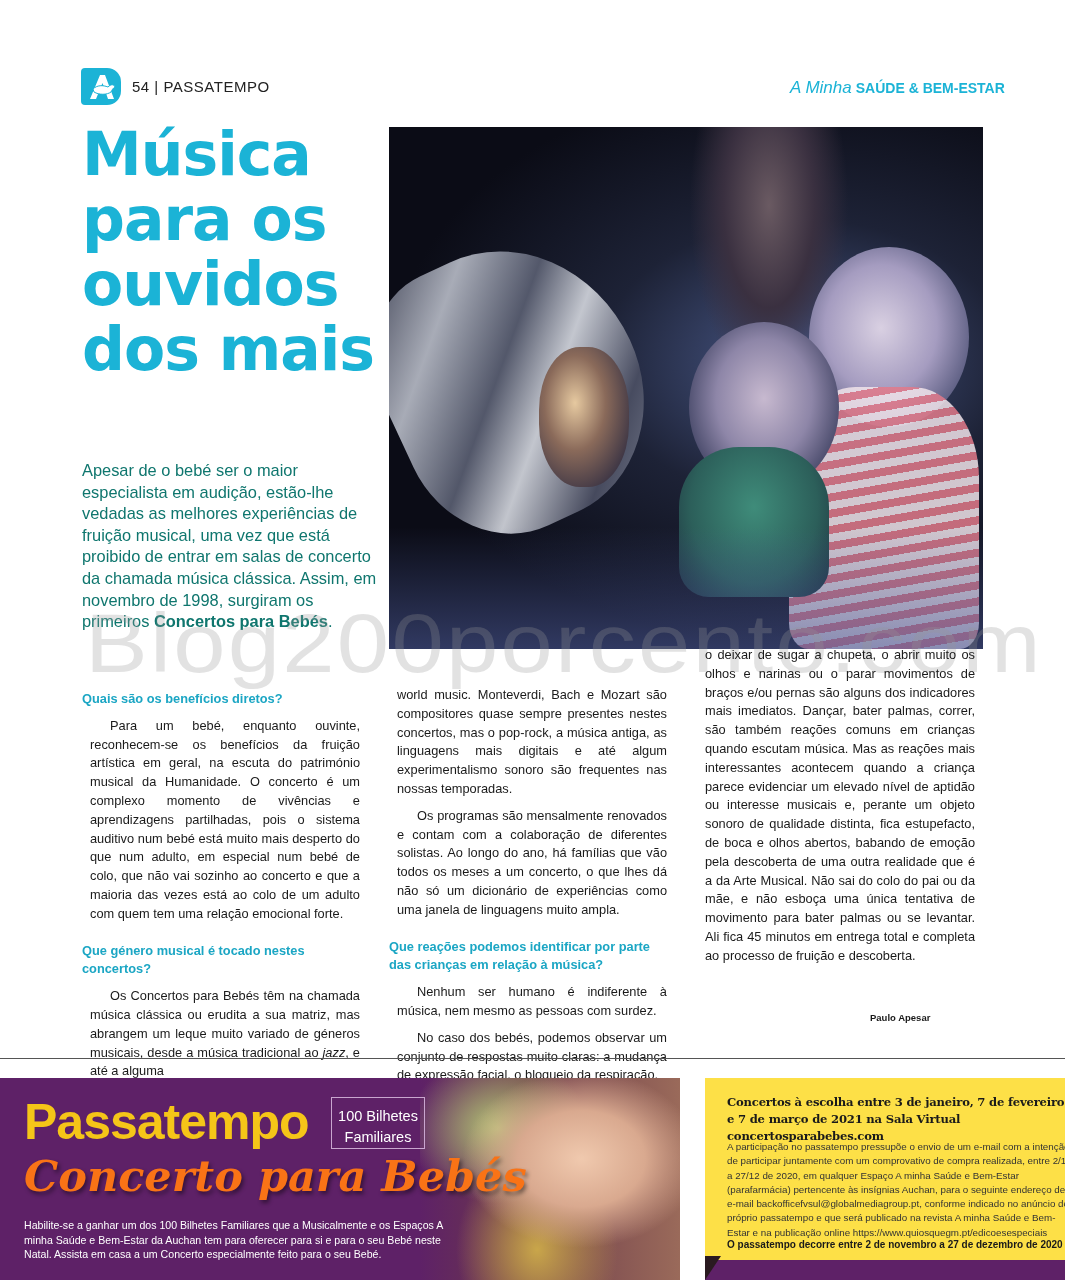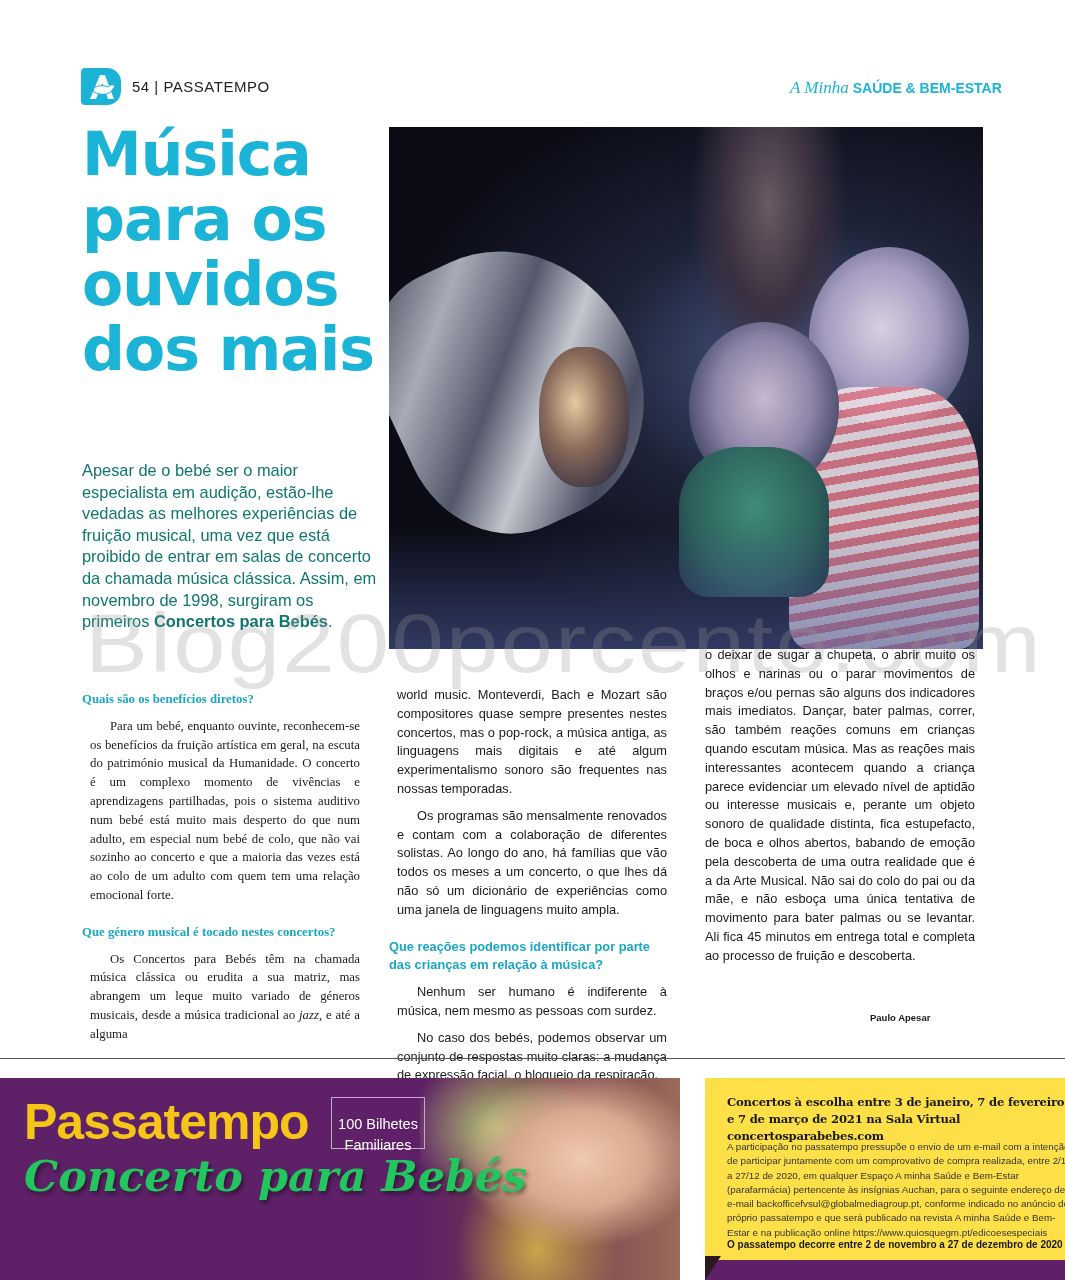--- a/index.html
+++ b/index.html
@@ -3,21 +3,21 @@
 <meta charset="utf-8">
 <style>
   html,body{margin:0;padding:0;background:#fff;}
   body{width:1065px;height:1280px;position:relative;overflow:hidden;font-family:"DejaVu Sans",sans-serif;color:#1a1a1a;}
   .abs{position:absolute;}
   
   .logo{left:81px;top:68px;width:40px;height:37px;background:#1bb3d6;border-radius:4px 14px 14px 4px;overflow:hidden;}
   .logo svg{display:block}
   .section-label{left:132px;top:78px;font-family:"Liberation Sans",sans-serif;font-size:15px;letter-spacing:.5px;color:#222;}
   .brand{left:790px;top:78px;font-size:14px;white-space:nowrap;}
-  .brand .script{font-family:Liberation Serif, serif;font-style:italic;color:#1bb3d6;font-size:17px;margin-right:4px;}
+  .brand .script{font-family:Liberation Sans, sans-serif;font-style:italic;color:#1bb3d6;font-size:17px;margin-right:4px;}
   .brand .caps{font-family:"Liberation Sans",sans-serif;font-weight:bold;color:#1bb3d6;font-size:14px;}
   
   .title{left:82px;top:122px;width:300px;font-family:"DejaVu Sans",sans-serif;font-weight:bold;font-size:60px;line-height:65px;color:#1bb3d6;letter-spacing:-1px;}
   .title span{display:block;}
   
   .lead{left:82px;top:460px;width:300px;font-family:"Liberation Sans",sans-serif;font-size:16.4px;line-height:21.6px;color:#0f766e;}
   .lead b{font-weight:bold;}
   
   .photo{left:389px;top:127px;width:594px;height:522px;background:radial-gradient(ellipse at 70% 45%,#4a5a8a 0%,#1d2236 35%,#0b0c16 70%);overflow:hidden;}
   .photo .sax{position:absolute;left:0;top:120px;width:250px;height:280px;background:linear-gradient(135deg,#3a3e52 0%,#b9bdc8 25%,#5a5f72 45%,#d6d9e0 60%,#4b4f63 80%,#8b90a0 100%);border-radius:40% 60% 55% 45%;transform:rotate(-25deg);opacity:.9;}
@@ -25,35 +25,35 @@
   .photo .woman{position:absolute;left:300px;top:0px;width:160px;height:260px;background:radial-gradient(ellipse at 50% 30%,#6a5a62 0%,#3a3040 40%,transparent 70%);}
   .photo .baby1{position:absolute;left:300px;top:195px;width:150px;height:170px;border-radius:50%;background:radial-gradient(ellipse at 50% 45%,#c7b9cf 0%,#8e86a8 45%,#3d4060 80%);}
   .photo .baby1body{position:absolute;left:290px;top:320px;width:150px;height:150px;border-radius:40% 40% 20% 20%;background:radial-gradient(ellipse at 50% 40%,#3f8c7a 0%,#2c5f5a 60%,#1b2a3a 100%);}
   .photo .baby2{position:absolute;left:420px;top:120px;width:160px;height:180px;border-radius:50%;background:radial-gradient(ellipse at 45% 45%,#d9d0e2 0%,#a59cc0 45%,#454a6e 85%);}
   .photo .baby2body{position:absolute;left:400px;top:260px;width:190px;height:262px;border-radius:35% 35% 10% 10%;background:repeating-linear-gradient(170deg,#e27a8a 0 8px,#f1e4ea 8px 16px);opacity:.85;}
   .photo .floor{position:absolute;left:0;top:400px;width:594px;height:122px;background:linear-gradient(180deg,rgba(60,70,120,.0),rgba(80,95,160,.55));}
   
   .watermark{left:85px;top:598px;font-family:"Liberation Sans",sans-serif;font-size:84px;line-height:90px;color:rgba(150,150,150,.28);letter-spacing:2px;white-space:nowrap;transform:scaleX(1.12);transform-origin:left top;pointer-events:none;}
   
   .col{width:286px;font-family:"Liberation Sans",sans-serif;font-size:12.8px;line-height:18.8px;color:#1a1a1a;text-align:justify;}
-  .col1{left:82px;top:690px;font-family:Liberation Serif, serif;}
+  .col1{left:82px;top:690px;}
   .col2{left:389px;top:678px;}
   .col3{left:697px;top:638px;}
   .col h3{margin:0;font-size:12.8px;line-height:18.8px;color:#1ba6c4;font-weight:bold;text-align:left;}
   .col p{margin:8px;}
   .col p.ind{text-indent:20px;}
   .col h3.gap{margin-top:18px;}
   .author{left:870px;top:1012px;font-family:"Liberation Sans",sans-serif;font-weight:bold;font-size:9.5px;color:#1a1a1a;}
   .rule{left:0;top:1058px;width:1065px;height:1px;background:#555;}
   
   .promo{left:0;top:1078px;width:680px;height:202px;background:#5e2167;overflow:hidden;}
   .promo .babyimg{position:absolute;left:420px;top:0;width:260px;height:202px;background:radial-gradient(ellipse at 62% 40%,#f0c9ae 0%,#d9a98f 28%,rgba(200,160,140,.0) 52%),radial-gradient(ellipse at 30% 25%,#b4c777 0%,rgba(180,199,119,0) 35%),radial-gradient(ellipse at 45% 85%,#c9a64a 0%,rgba(201,166,74,0) 40%),linear-gradient(90deg,#5e2167 0%,#6d3a4a 40%,#9a6a5a 100%);}
   .promo .p-title{position:absolute;left:24px;top:16px;font-family:"Liberation Sans",sans-serif;font-weight:bold;font-size:50px;line-height:56px;color:#f5c518;letter-spacing:-1px;}
-  .promo .tickets{position:absolute;left:331px;top:19px;width:94px;height:52px;border:1px solid #c9a6cf;color:#fff;font-family:"Liberation Sans",sans-serif;font-size:14.5px;line-height:21px;text-align:center;padding-top:16px;box-sizing:border-box;}
-  .promo .p-sub{position:absolute;left:24px;top:72px;font-family:"DejaVu Serif",serif;font-style:italic;font-weight:bold;font-size:43px;line-height:52px;color:#22c55e;text-shadow:2px 3px 4px rgba(0,0,0,.45);white-space:nowrap;}
+  .promo .tickets{position:absolute;left:331px;top:19px;width:94px;height:52px;border:1px solid #c9a6cf;color:#fff;font-family:"Liberation Sans",sans-serif;font-size:14.5px;line-height:21px;text-align:center;padding-top:8px;box-sizing:border-box;}
+  .promo .p-sub{position:absolute;left:24px;top:72px;font-family:"DejaVu Serif",serif;font-style:italic;font-weight:bold;font-size:43px;line-height:52px;color:#f97316;text-shadow:2px 3px 4px rgba(0,0,0,.45);white-space:nowrap;}
   .promo .p-text{position:absolute;left:24px;top:140px;width:420px;font-family:"Liberation Sans",sans-serif;font-size:10.6px;line-height:14.6px;color:#fff;}
   .side{left:705px;top:1078px;width:385px;height:248px;background:#fde047;}
   .side .s-head{position:absolute;left:22px;top:16px;width:345px;font-family:"DejaVu Serif",serif;font-weight:bold;font-size:11.6px;line-height:17px;color:#1a1a1a;letter-spacing:-.2px;}
   .side .s-text{position:absolute;left:22px;top:62px;width:345px;font-family:"Liberation Sans",sans-serif;font-size:9.8px;line-height:14.3px;color:#333;}
   .side .s-foot{position:absolute;left:22px;top:160px;width:350px;font-family:"Liberation Sans",sans-serif;font-weight:bold;font-size:10px;line-height:14px;color:#1a1a1a;white-space:nowrap;}
   .side .s-bottom{position:absolute;left:0;top:182px;width:385px;height:20px;background:#5e2167;}
   .side .s-corner{position:absolute;left:0;top:178px;width:0;height:0;border-left:16px solid #2a1a20;border-bottom:24px solid transparent;}
 </style>
 </head>
 <body>
@@ -118,20 +118,21 @@
 <div class="abs rule"></div>
 
 <div class="abs promo">
   <div class="babyimg"></div>
   <div class="p-title">Passatempo</div>
   <div class="tickets">
     <div>100 Bilhetes</div>
     <div>Familiares</div>
   </div>
   <div class="p-sub">Concerto para Bebés</div>
+  <div class="p-text">Habilite-se a ganhar um dos 100 Bilhetes Familiares que a Musicalmente e os Espaços A minha Saúde e Bem-Estar da Auchan tem para oferecer para si e para o seu Bebé neste Natal. Assista em casa a um Concerto especialmente  feito para o seu Bebé.</div>
 </div>
 
 <div class="abs side">
   <div class="s-head">Concertos à escolha entre 3 de janeiro, 7 de fevereiro e 7 de março de 2021 na Sala Virtual concertosparabebes.com</div>
   <div class="s-text">A participação no passatempo pressupõe o envio de um e-mail com a intenção de participar juntamente com um comprovativo de compra realizada, entre 2/11 a 27/12 de 2020, em qualquer Espaço A minha Saúde e Bem-Estar (parafarmácia) pertencente às insígnias Auchan, para o seguinte endereço de e-mail backofficefvsul@globalmediagroup.pt, conforme indicado no anúncio do próprio passatempo e que será publicado na revista A minha Saúde e Bem-Estar e na publicação online https://www.quiosquegm.pt/edicoesespeciais</div>
   <div class="s-foot">O passatempo decorre entre 2 de novembro a 27 de dezembro de 2020</div>
   <div class="s-bottom"></div>
   <div class="s-corner"></div>
 </div>
 

